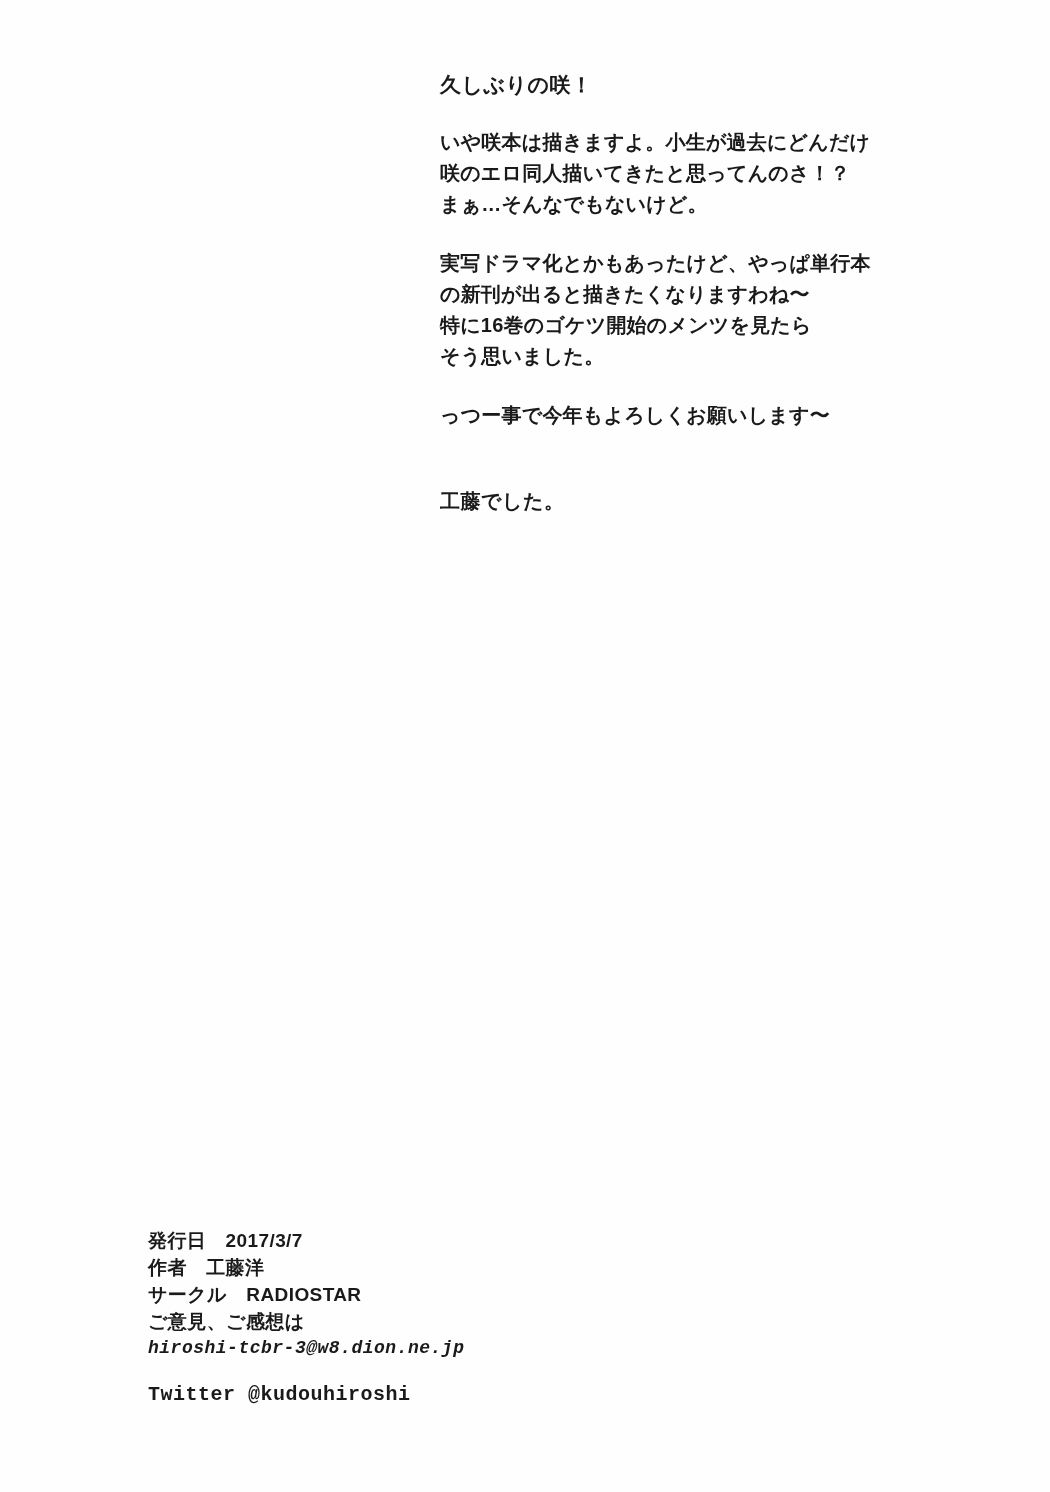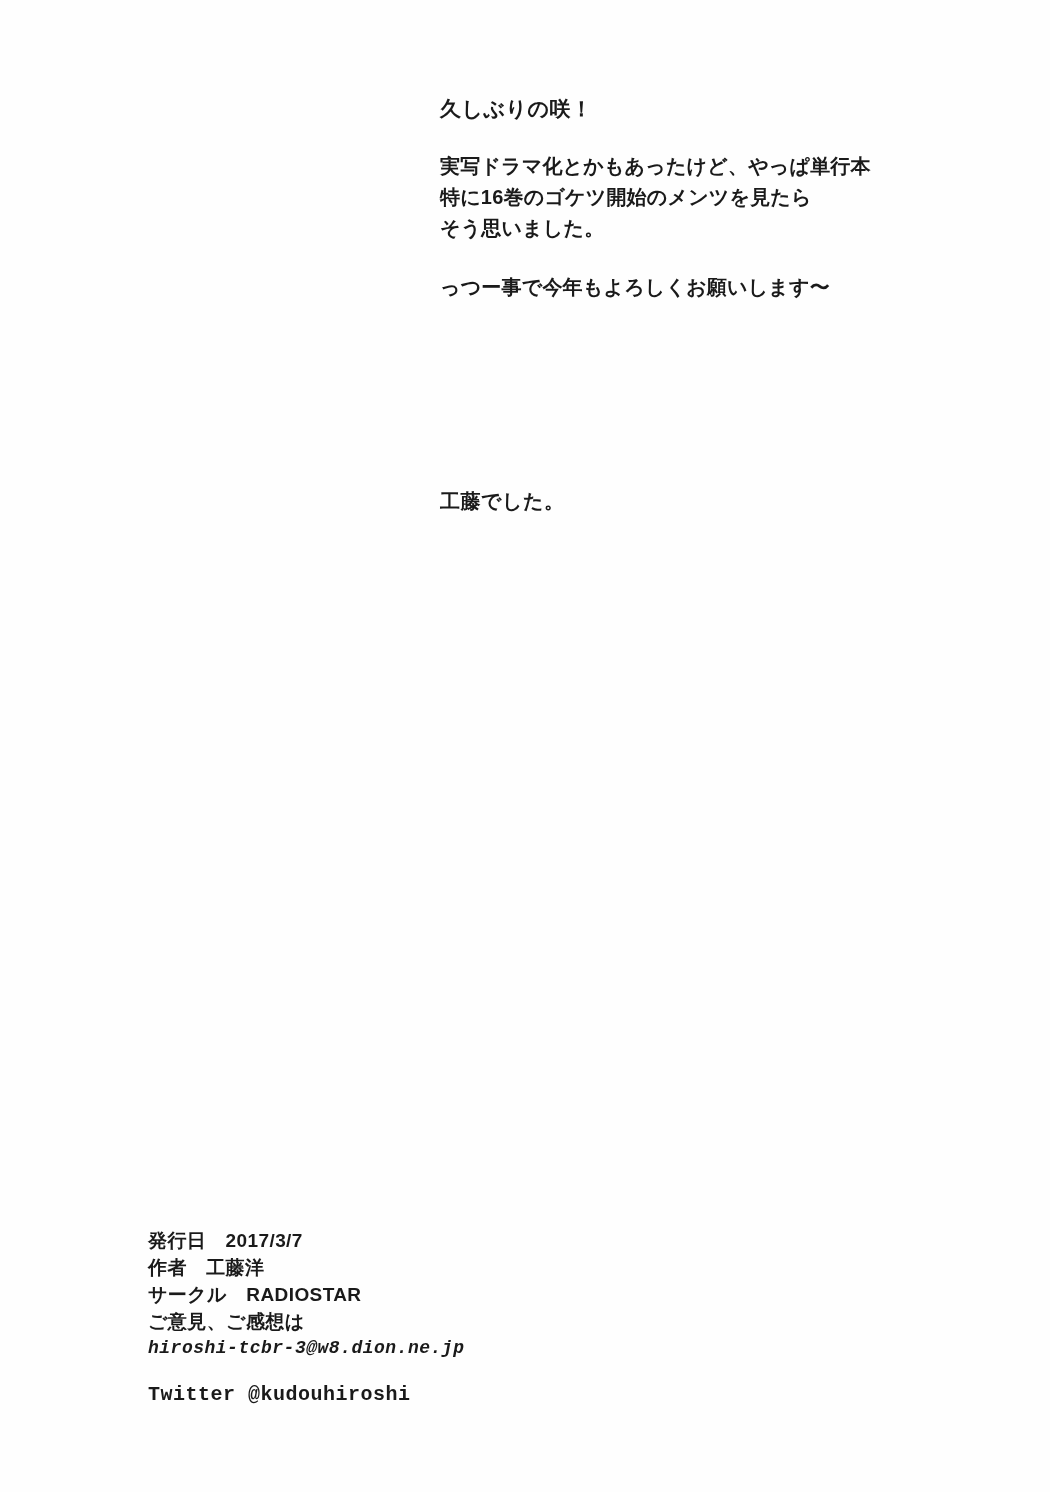--- a/index.html
+++ b/index.html
@@ -21,21 +21,20 @@
     inset: 0;
     background: #fefefe;
   }
 
   
   .afterword {
     position: absolute;
     left: 440px;
     top: 70px;
     width: 560px;
-    margin-top: 24px;
   }
 
   .aw-head {
     font-size: 21px;
     font-weight: 700;
     letter-spacing: 0.5px;
     line-height: 1.4;
     margin: 0 0 28px 0;
   }
 
@@ -95,23 +94,29 @@
   }
 </style>
 </head>
 <body>
 
 <div class="page">
 
   <div class="afterword">
     <div class="aw-head">久しぶりの咲！</div>
 
+    <div class="aw-para">
+      <span class="aw-line">いや咲本は描きますよ。小生が過去にどんだけ</span>
+      <span class="aw-line">咲のエロ同人描いてきたと思ってんのさ！？</span>
+      <span class="aw-line">まぁ…そんなでもないけど。</span>
+    </div>
 
     <div class="aw-para">
       <span class="aw-line">実写ドラマ化とかもあったけど、やっぱ単行本</span>
+      <span class="aw-line">の新刊が出ると描きたくなりますわね〜</span>
       <span class="aw-line">特に16巻のゴケツ開始のメンツを見たら</span>
       <span class="aw-line">そう思いました。</span>
     </div>
 
     <div class="aw-para">
       <span class="aw-line">っつー事で今年もよろしくお願いします〜</span>
     </div>
   </div>
 
   <div class="aw-sign">工藤でした。</div>

